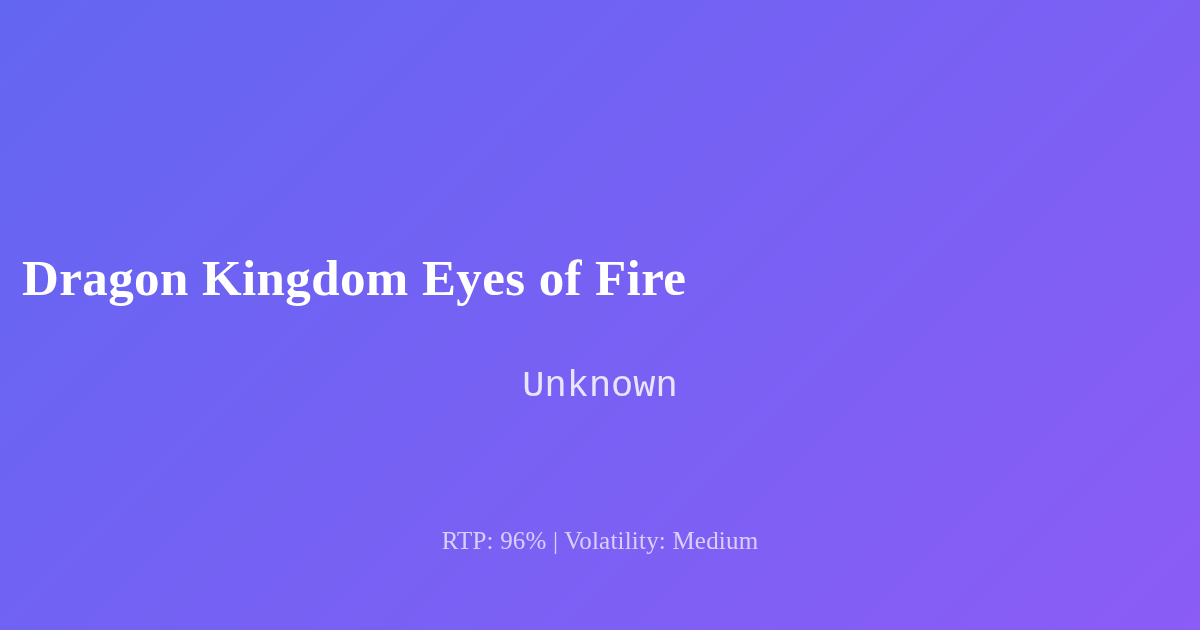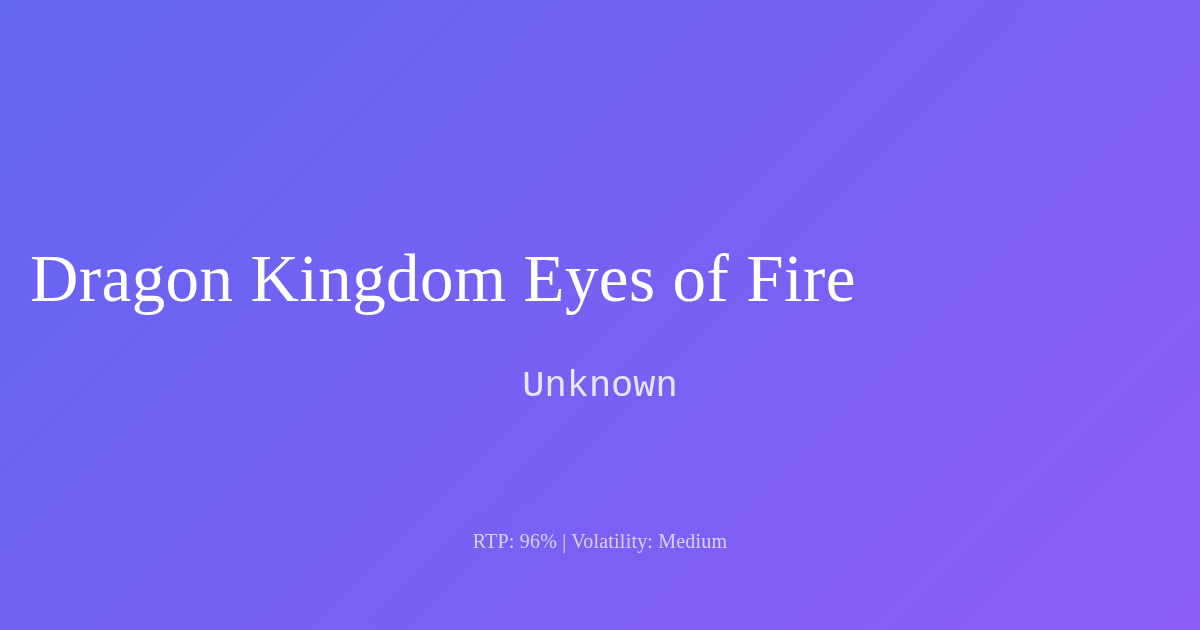--- a/index.html
+++ b/index.html
@@ -36,25 +36,25 @@
     height: 92px;
     display: flex;
     align-items: center;
     justify-content: flex-start;
     overflow: visible;
     white-space: nowrap;
   }
 
   .og-title {
     display: block;
-    margin: 8px;
+    margin: 0;
     padding: 0 0 0 22px;
     font-family: "Liberation Serif", "DejaVu Serif", serif;
-    font-size: 67px;
-    font-weight: 400;
+    font-size: 51px;
+    font-weight: 700;
     line-height: 92px;
     letter-spacing: 0.4px;
     color: #ffffff;
     white-space: nowrap;
     overflow: visible;
   }
 
   
   .og-subtitle {
     position: absolute;
@@ -73,21 +73,21 @@
 
   
   .og-meta {
     position: absolute;
     top: 524px;
     left: 0;
     width: 1200px;
     margin: 0;
     text-align: center;
     font-family: "Liberation Serif", "DejaVu Serif", serif;
-    font-size: 20px;
+    font-size: 25px;
     font-weight: 400;
     line-height: 34px;
     letter-spacing: 0.2px;
     color: rgba(255, 255, 255, 0.70);
     white-space: nowrap;
   }
 </style>
 </head>
 <body>
 

